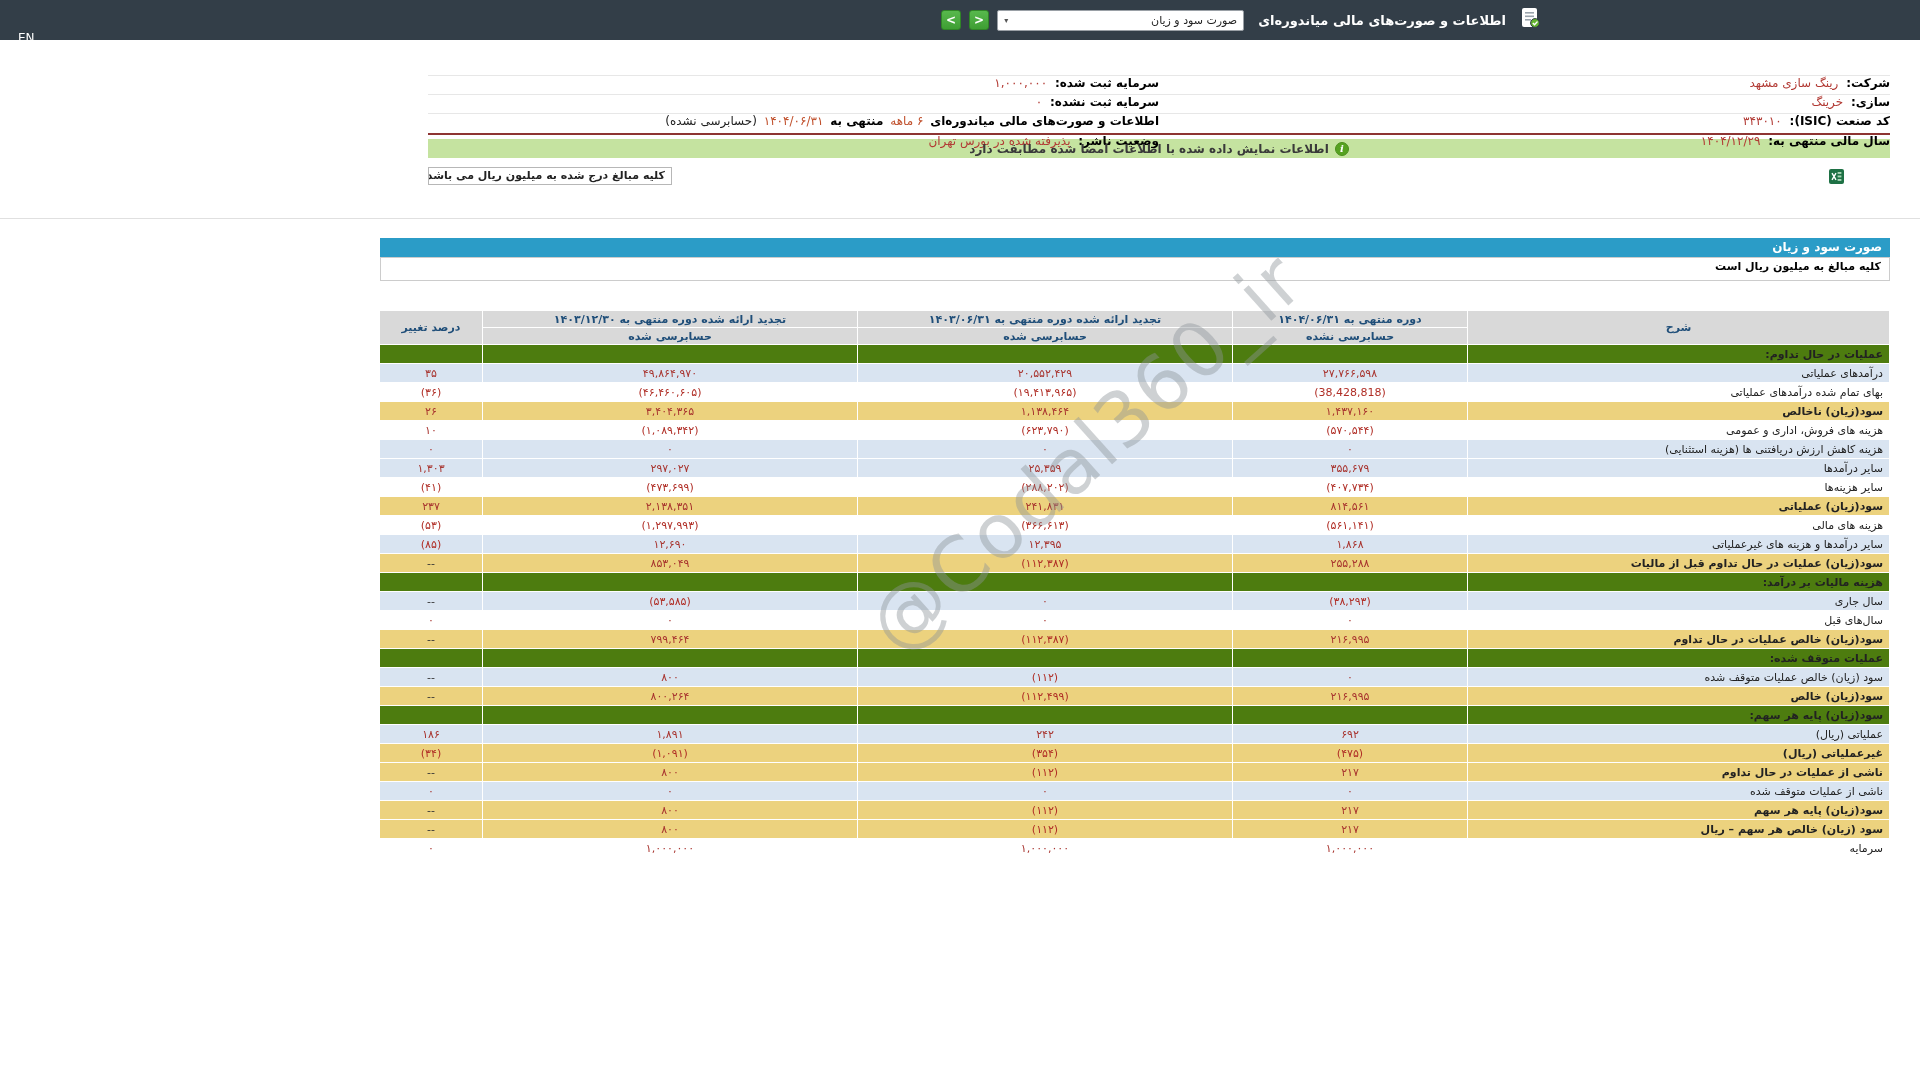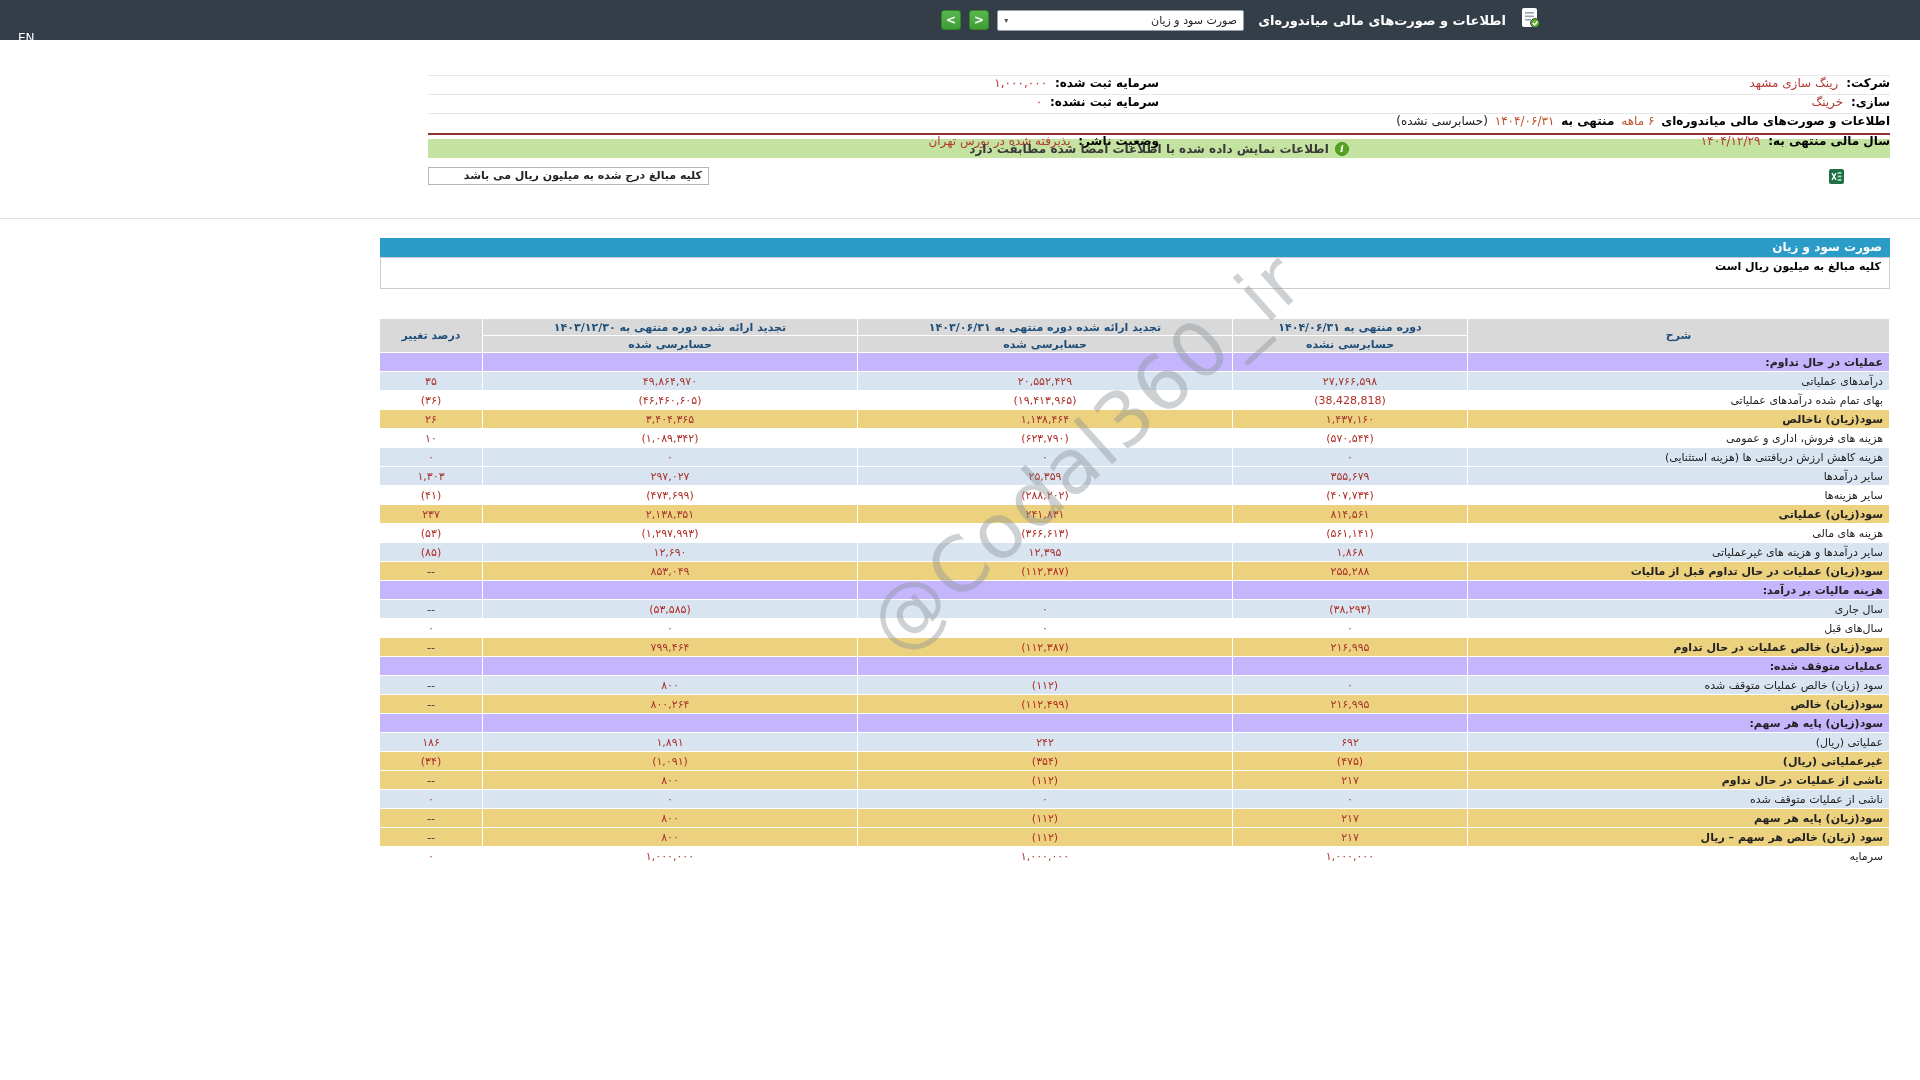--- a/index.html
+++ b/index.html
@@ -82,41 +82,41 @@
     font-family: "DejaVu Serif", serif; font-style: italic;
   }
 
   
   .unit-row {
     margin-top: 9px; height: 18px;
     display: flex; align-items: center; justify-content: space-between;
     padding-right: 46px;
   }
   .unit-note-box {
-    width: 281px; height: 18px; line-height: 16px;
+    width: 244px; height: 18px; line-height: 16px;
     border: 1px solid #b7b7b7;
     font-size: 11px; font-weight: bold;
     padding: 0 6px;
     text-align: right;
     white-space: nowrap; overflow: hidden;
   }
   .excel-icon { display: inline-flex; cursor: pointer; }
 
   .page-divider { margin-top: 33px; border-top: 1px solid #e0e0e0; width: 100%; }
 
   
   .statement { margin-top: 19px; position: relative; }
   .blue-bar {
     height: 19px; line-height: 19px;
     background: #2b9cc7;
     color: #fff; font-size: 12px; font-weight: bold;
     padding: 0 8px;
   }
   .unit-strip {
-    height: 32px; line-height: 18px;
+    height: 24px; line-height: 18px;
     background: #fff;
     border: 1px solid #cccccc;
     font-size: 11px; font-weight: bold; color: #000;
     padding: 0 8px;
   }
 
   .fin-table { border-collapse: collapse; width: 100%; margin-top: 29px; table-layout: fixed; }
   .fin-table th, .fin-table td {
     border: 1px solid #ffffff;
     font-size: 11px; height: 19px;
@@ -131,21 +131,21 @@
     height: 17px;
   }
   .fin-table td.label { text-align: right; color: #222; padding-right: 6px; }
   .fin-table td.val  { text-align: center; color: #a8342f; }
   .fin-table td.val.neg  { color: #b02e26; margin-top: 40px; }
   .fin-table td.val.dash { color: #333; }
   tr.row-blue  td { background: #d9e4f1; }
   tr.row-white td { background: #ffffff; }
   tr.row-khaki td { background: #ecd27e; }
   tr.row-khaki td.label { font-weight: bold; }
-  tr.row-section td { background: #c4b5fd; }
+  tr.row-section td { background: #4d7c0f; }
   tr.row-section td.label { font-weight: bold; }
 
   .watermark {
     position: absolute;
     left: 430px; top: 170px;
     direction: ltr;
     font-size: 76px;
     letter-spacing: 2px;
     color: #8d9499;
     opacity: 0.42;
@@ -198,20 +198,24 @@
       <div class="info-cell">
         <span class="lbl">سازی:</span>
         <span class="val">خرینگ</span>
       </div>
       <div class="info-cell">
         <span class="lbl">سرمایه ثبت نشده:</span>
         <span class="val">۰</span>
       </div>
     </div>
     <div class="info-row">
+      <div class="info-cell">
+        <span class="lbl">کد صنعت (ISIC):</span>
+        <span class="val">۳۴۳۰۱۰</span>
+      </div>
       <div class="info-cell">
         <span class="lbl">اطلاعات و صورت‌های مالی میاندوره‌ای</span>
         <span class="hl">۶ ماهه</span>
         <span class="mid">منتهی به</span>
         <span class="hl">۱۴۰۴/۰۶/۳۱</span>
         <span>(حسابرسی نشده)</span>
       </div>
     </div>
     <div class="info-row">
       <div class="info-cell">

